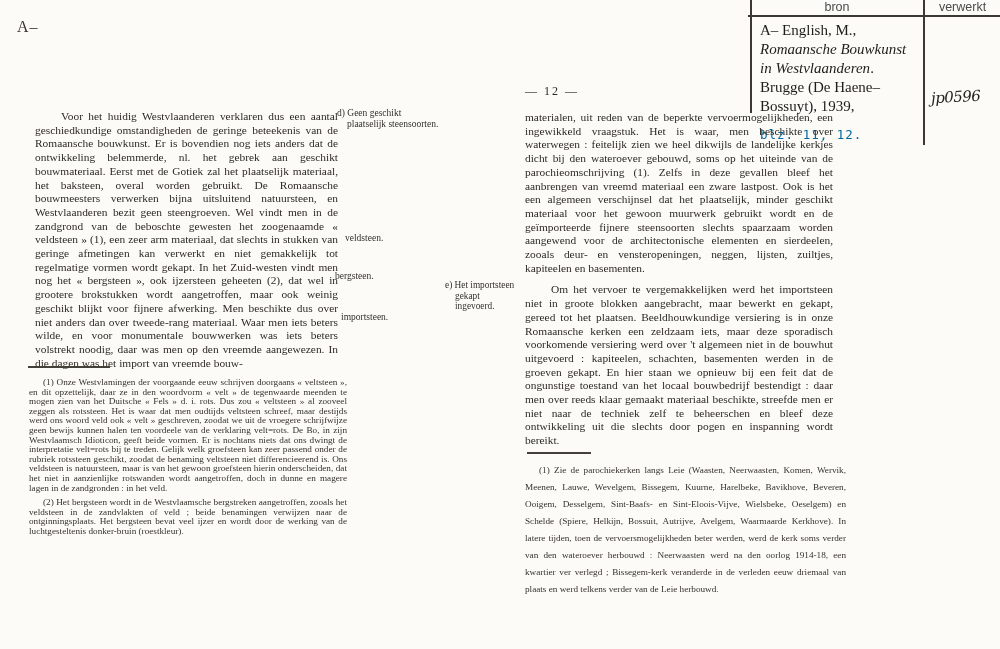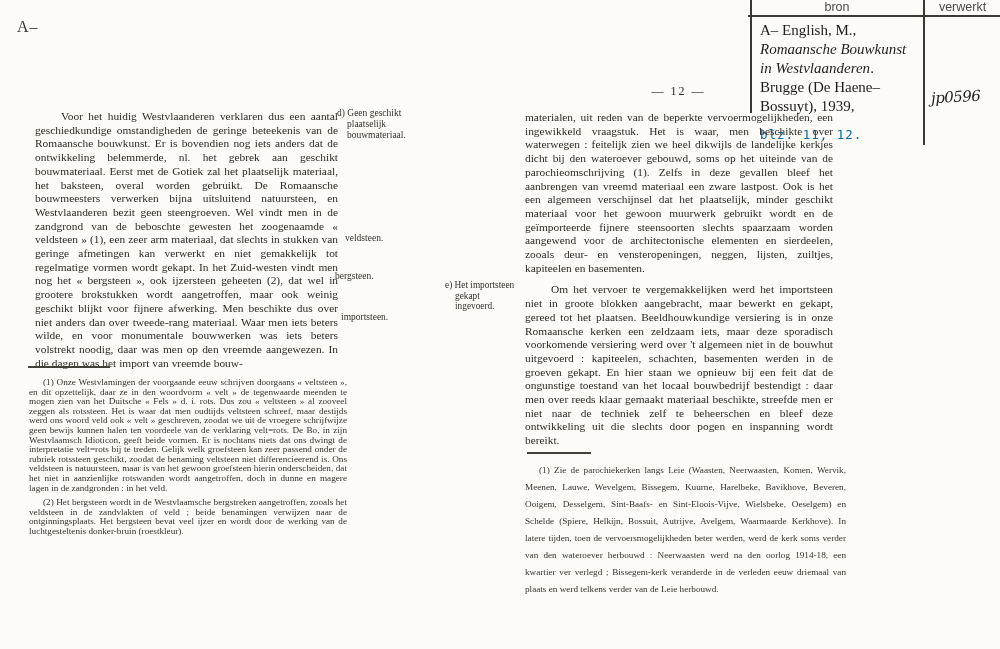--- a/index.html
+++ b/index.html
@@ -60,21 +60,21 @@
   }
   .note-d{left:337px;top:108px;width:92px;}
   .note-veldsteen{left:345px;top:233px;}
   .note-bergsteen{left:335px;top:271px;}
   .note-importsteen{left:341px;top:312px;}
   .note-e{left:445px;top:280px;width:66px;font-size:9.3px;line-height:10.6px;}
 
   
   .page-number{
     position:absolute;left:525px;top:84px;width:307px;
-    text-align:center;font-size:12px;letter-spacing:2px;color:#2d2a24;
+    text-align:left;font-size:12px;letter-spacing:2px;color:#2d2a24;
   }
   .right-body{position:absolute;left:525px;top:111px;width:308px;}
   .right-body p{
     margin:0;font-size:11.4px;line-height:13.7px;text-align:justify;color:#2d2a24;
   }
   .right-body p.p1{margin-bottom:8px;}
   .right-body p.p2{text-indent:26px;}
   .rule-right{left:527px;top:452px;width:64px;}
   .right-footnote{
     position:absolute;left:525px;top:462px;width:321px;margin:0;
@@ -101,21 +101,21 @@
     <div class="card-code">jp0596</div>
   </div>
 
   <div class="left-body">Voor het huidig Westvlaanderen verklaren dus een aantal geschiedkundige omstandigheden de geringe beteekenis van de Romaansche bouwkunst. Er is bovendien nog iets anders dat de ontwikkeling belemmerde, nl. het gebrek aan geschikt bouwmateriaal. Eerst met de Gotiek zal het plaatselijk materiaal, het baksteen, overal worden gebruikt. De Romaansche bouwmeesters verwerken bijna uitsluitend natuursteen, en Westvlaanderen bezit geen steengroeven. Wel vindt men in de zandgrond van de beboschte gewesten het zoogenaamde « veldsteen » (1), een zeer arm materiaal, dat slechts in stukken van geringe afmetingen kan verwerkt en niet gemakkelijk tot regelmatige vormen wordt gekapt. In het Zuid-westen vindt men nog het « bergsteen », ook ijzersteen geheeten (2), dat wel in grootere brokstukken wordt aangetroffen, maar ook weinig geschikt blijkt voor fijnere afwerking. Men beschikte dus over niet anders dan over tweede-rang materiaal. Waar men iets beters wilde, en voor monumentale bouwwerken was iets beters volstrekt noodig, daar was men op den vreemde aangewezen. In die dagen was het import van vreemde bouw-</div>
   <div class="rule rule-left"></div>
   <div class="left-footnotes">
     <p>(1) Onze Westvlamingen der voorgaande eeuw schrijven doorgaans « veltsteen », en dit opzettelijk, daar ze in den woordvorm « velt » de tegenwaarde meenden te mogen zien van het Duitsche « Fels » d. i. rots. Dus zou « veltsteen » al zooveel zeggen als rotssteen. Het is waar dat men oudtijds veltsteen schreef, maar destijds werd ons woord veld ook « velt » geschreven, zoodat we uit de vroegere schrijfwijze geen bewijs kunnen halen ten voordeele van de verklaring velt=rots. De Bo, in zijn Westvlaamsch Idioticon, geeft beide vormen. Er is nochtans niets dat ons dwingt de interpretatie velt=rots bij te treden. Gelijk welk groefsteen kan zeer passend onder de rubriek rotssteen geschikt, zoodat de benaming veltsteen niet differencieerend is. Ons veldsteen is natuursteen, maar is van het gewoon groefsteen hierin onderscheiden, dat het niet in aanzienlijke rotswanden wordt aangetroffen, doch in dunne en magere lagen in de zandgronden : in het veld.</p>
     <p>(2) Het bergsteen wordt in de Westvlaamsche bergstreken aangetroffen, zooals het veldsteen in de zandvlakten of veld ; beide benamingen verwijzen naar de ontginningsplaats. Het bergsteen bevat veel ijzer en wordt door de werking van de luchtgesteltenis donker-bruin (roestkleur).</p>
   </div>
 
-  <div class="margin-note note-d">d) Geen geschikt plaatselijk bouwmateriaal.</div>
+  <div class="margin-note note-d">d) Geen geschikt plaatselijk steensoorten.</div>
   <div class="margin-note note-veldsteen">veldsteen.</div>
   <div class="margin-note note-bergsteen">bergsteen.</div>
   <div class="margin-note note-importsteen">importsteen.</div>
   <div class="margin-note note-e">e) Het importsteen gekapt ingevoerd.</div>
 
   <div class="page-number">— 12 —</div>
   <div class="right-body">
     <p class="p1">materialen, uit reden van de beperkte vervoermogelijkheden, een ingewikkeld vraagstuk. Het is waar, men beschikte over waterwegen : feitelijk zien we heel dikwijls de landelijke kerkjes dicht bij den wateroever gebouwd, soms op het uiteinde van de parochieomschrijving (1). Zelfs in deze gevallen bleef het aanbrengen van vreemd materiaal een zware lastpost. Ook is het een algemeen verschijnsel dat het plaatselijk, minder geschikt materiaal voor het gewoon muurwerk gebruikt wordt en de geïmporteerde fijnere steensoorten slechts spaarzaam worden aangewend voor de architectonische elementen en sierdeelen, zooals deur- en vensteropeningen, neggen, lijsten, zuiltjes, kapiteelen en basementen.</p>
     <p class="p2">Om het vervoer te vergemakkelijken werd het importsteen niet in groote blokken aangebracht, maar bewerkt en gekapt, gereed tot het plaatsen. Beeldhouwkundige versiering is in onze Romaansche kerken een zeldzaam iets, maar deze sporadisch voorkomende versiering werd over 't algemeen niet in de bouwhut uitgevoerd : kapiteelen, schachten, basementen werden in de groeven gekapt. En hier staan we opnieuw bij een feit dat de ongunstige toestand van het locaal bouwbedrijf bestendigt : daar men over reeds klaar gemaakt materiaal beschikte, streefde men er niet naar de techniek zelf te beheerschen en bleef deze ontwikkeling uit die slechts door pogen en inspanning wordt bereikt.</p>
   </div>

